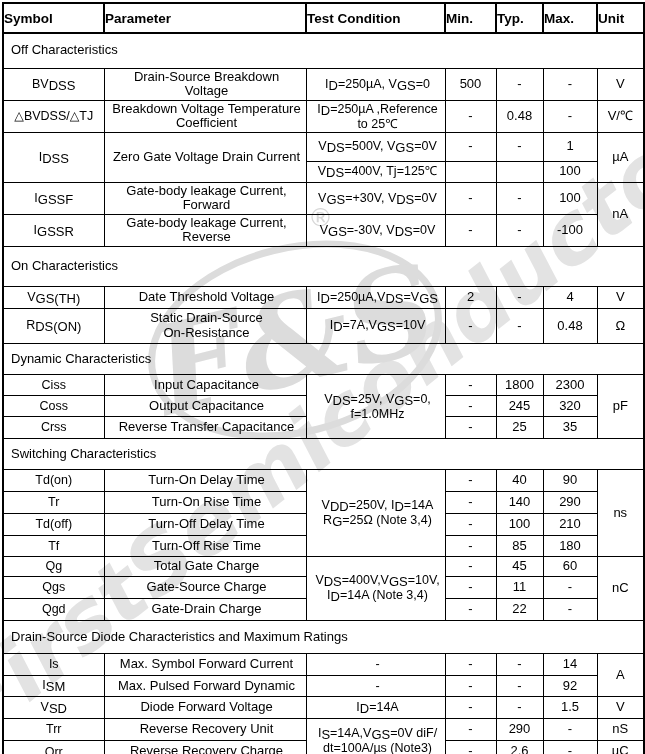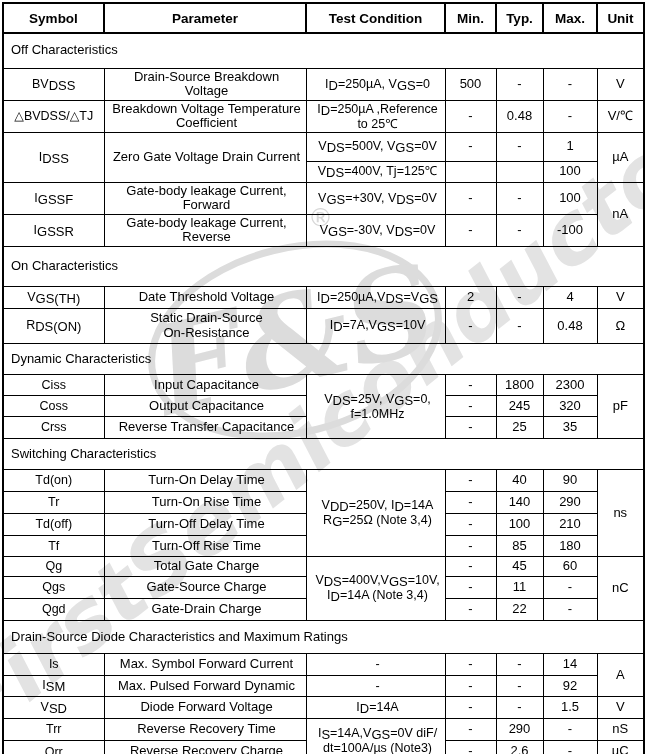--- a/index.html
+++ b/index.html
@@ -4,21 +4,21 @@
 <style>
   html,body{margin:0;padding:0;}
   body{
     width:645px;height:754px;background:#ffffff;position:relative;overflow:hidden;
     font-family:"Liberation Sans",sans-serif;color:#000;
   }
   .watermark{position:absolute;left:0;top:0;z-index:0;}
   .sheet{position:absolute;left:2px;top:2px;z-index:1;}
   table{border-collapse:collapse;table-layout:fixed;width:641px;border:2px solid #000;}
   td,th{border:1.5px solid #000;vertical-align:middle;background:transparent;overflow:hidden;}
-  th{font-size:13.5px;font-weight:bold;text-align:center;padding:2px 0;border-width:2px;}
+  th{font-size:13.5px;font-weight:bold;text-align:left;padding:2px 0;border-width:2px;}
   td{font-size:13px;line-height:1.12;}
   td.sym{text-align:center;padding:0 1px;font-size:12.5px;}
   td.num,td.unit{text-align:center;padding:0 2px;}
   td.param{text-align:center;padding:1px 4px 1px 7px;}
   td.cond{text-align:center;padding:1px 2px 1px 6px;font-size:12.5px;}
   td.section{border-left:none;border-right:none;font-weight:normal;font-size:13px;text-align:left;padding:4px 0 4px 7px;}
   sub{font-size:13px;vertical-align:-2px;line-height:1;}
 </style>
 </head>
 <body>
@@ -233,21 +233,21 @@
       <td class="sym">V<sub>SD</sub></td>
       <td class="param">Diode Forward Voltage</td>
       <td class="cond">I<sub>D</sub>=14A</td>
       <td class="num">-</td>
       <td class="num">-</td>
       <td class="num">1.5</td>
       <td class="unit">V</td>
     </tr>
     <tr style="height:22px">
       <td class="sym">Trr</td>
-      <td class="param">Reverse Recovery Time</td>
+      <td class="param">Reverse Recovery Unit</td>
       <td class="cond" rowspan="2">I<sub>S</sub>=14A,V<sub>GS</sub>=0V diF/<br>dt=100A/µs (Note3)</td>
       <td class="num">-</td>
       <td class="num">290</td>
       <td class="num">-</td>
       <td class="unit">nS</td>
     </tr>
     <tr style="height:23px">
       <td class="sym">Qrr</td>
       <td class="param">Reverse Recovery Charge</td>
       <td class="num">-</td>

